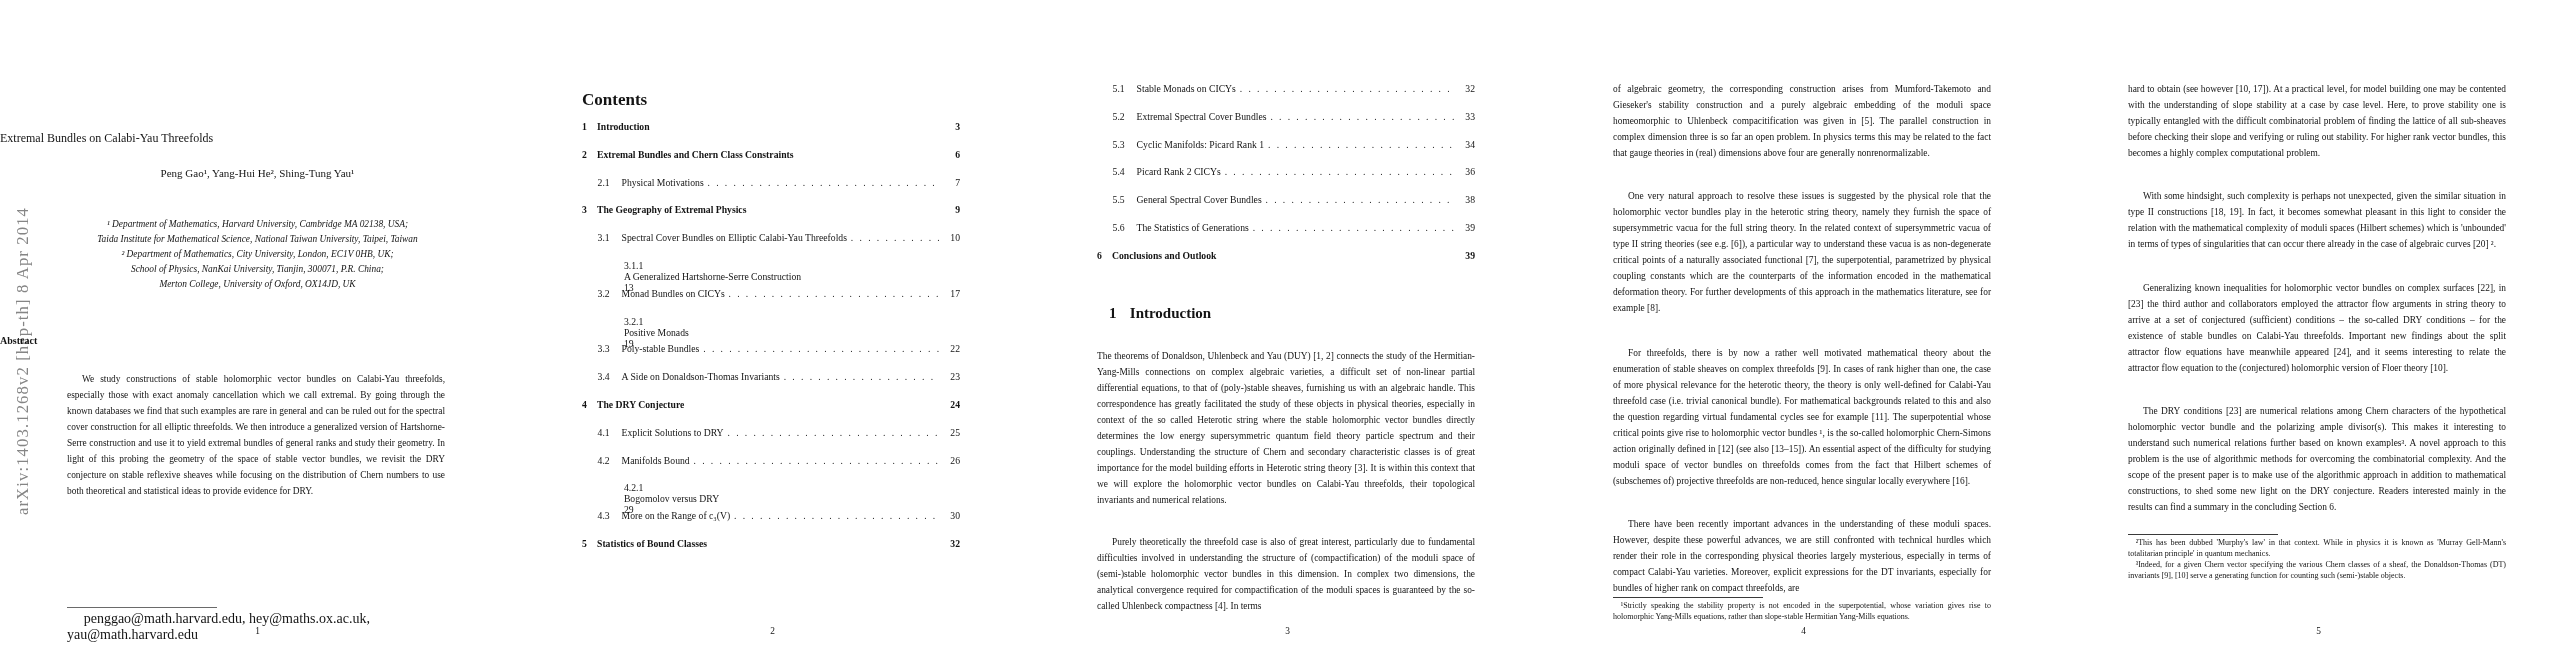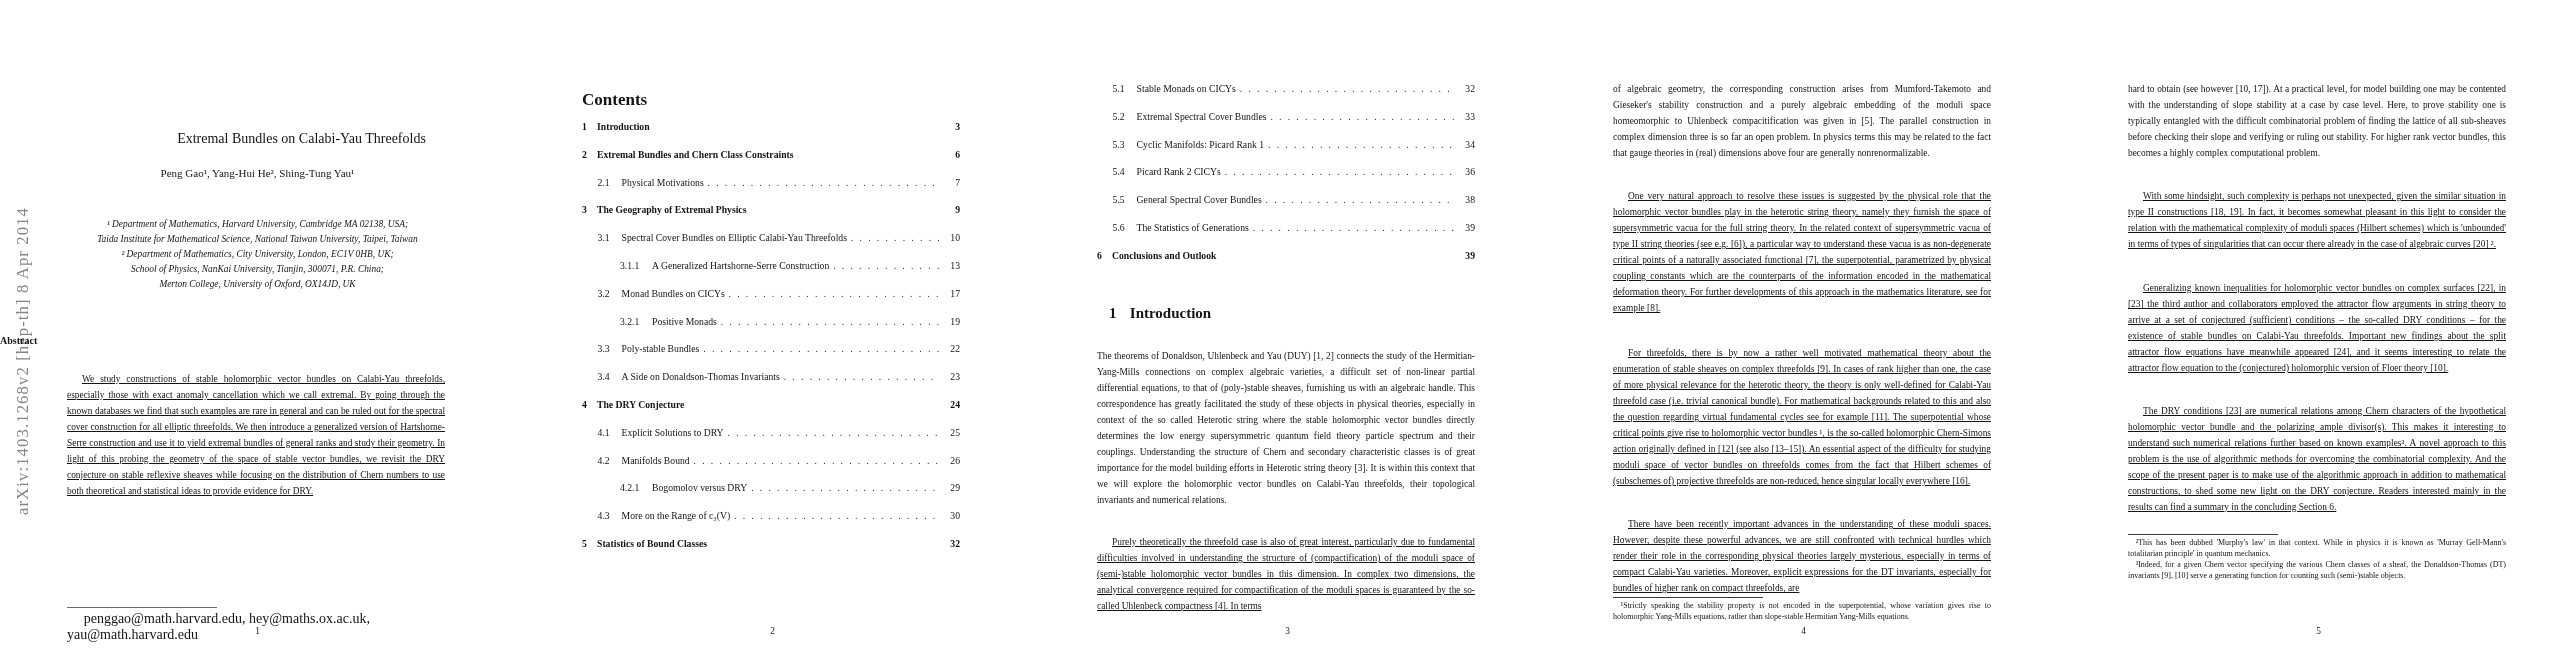--- a/index.html
+++ b/index.html
@@ -20,50 +20,50 @@
 
   .abs { position: absolute; }
 
   
   .watermark {
     position: absolute; left: 23px; top: 361px;
     transform: translate(-50%, -50%) rotate(-90deg);
     font-size: 16.7px; letter-spacing: 1.1px;
     color: #858585; white-space: nowrap;
   }
-  .paper-title { top: 131px; left: 0; width: 515px; text-align: center; font-size: 14px; padding-left: 44px; }
+  .paper-title { top: 131px; left: 0; width: 515px; font-size: 12px; }
   .authors     { top: 167px; left: 0; width: 515px; text-align: center; font-size: 11px; }
   .affiliations{ top: 217px; left: 0; width: 515px; text-align: center;
                  font-style: italic; font-size: 9.4px; line-height: 15px; }
   .abstract-heading { top: 335px; left: 0; width: 515px; text-align: left;
                       font-weight: bold; font-size: 10px; }
   .abstract-text { top: 371px; }
 
   .body-text {
     left: 67px; width: 378px;
     font-size: 9.4px; line-height: 16px;
     text-align: justify;
   }
-  .indent { text-indent: 15px; text-decoration: underline; }
+  .indent { text-indent: 15px; }
 
   .fn-rule { left: 67px; width: 150px; border-top: 1.1px solid #6a6a6a; height: 0; }
   .fn-rule.thin { border-top: 0.8px solid #3a3a3a; }
   .emails { top: 611px; left: 67px; width: 378px; text-indent: 16.7px; font-size: 14px; font-family: Liberation Serif, serif; }
   .page-num { top: 626px; left: 0; width: 515px; text-align: center; font-size: 9.4px; }
 
   
   .contents-heading { top: 90px; left: 67px; font-size: 17px; font-weight: bold; }
   .toc { left: 67px; width: 378px; }
   .toc-row { display: flex; align-items: baseline; height: 12.8px; margin-bottom: 15px;
              font-size: 9.7px; }
   .toc-row.lvl0 { font-weight: bold; margin-top: 9.4px; }
   .toc-row.lvl0:first-child { margin-top: 0; }
   .toc > .toc-row:first-child { margin-top: 0; }
   .lvl1 { padding-left: 15.6px; }
-  .lvl2 { padding-left: 38px; }
+  .lvl2 { padding-left: 38px; flex-direction: column; }
   .toc-num { flex: 0 0 auto; }
   .lvl0 > .toc-num { width: 15px; }
   .lvl1 > .toc-num { width: 24px; }
   .lvl2 > .toc-num { width: 32px; }
   .toc-label { flex: 0 1 auto; white-space: nowrap; }
   .toc-leader { flex: 1 1 auto; overflow: hidden; white-space: nowrap;
                 margin: 0 2.2px 0 3.9px; letter-spacing: 1.9px; }
   .toc-leader::after {
     content: ". . . . . . . . . . . . . . . . . . . . . . . . . . . . . . . . . . . . . . . . . . . . . . . . . . . . . . . .";
   }

